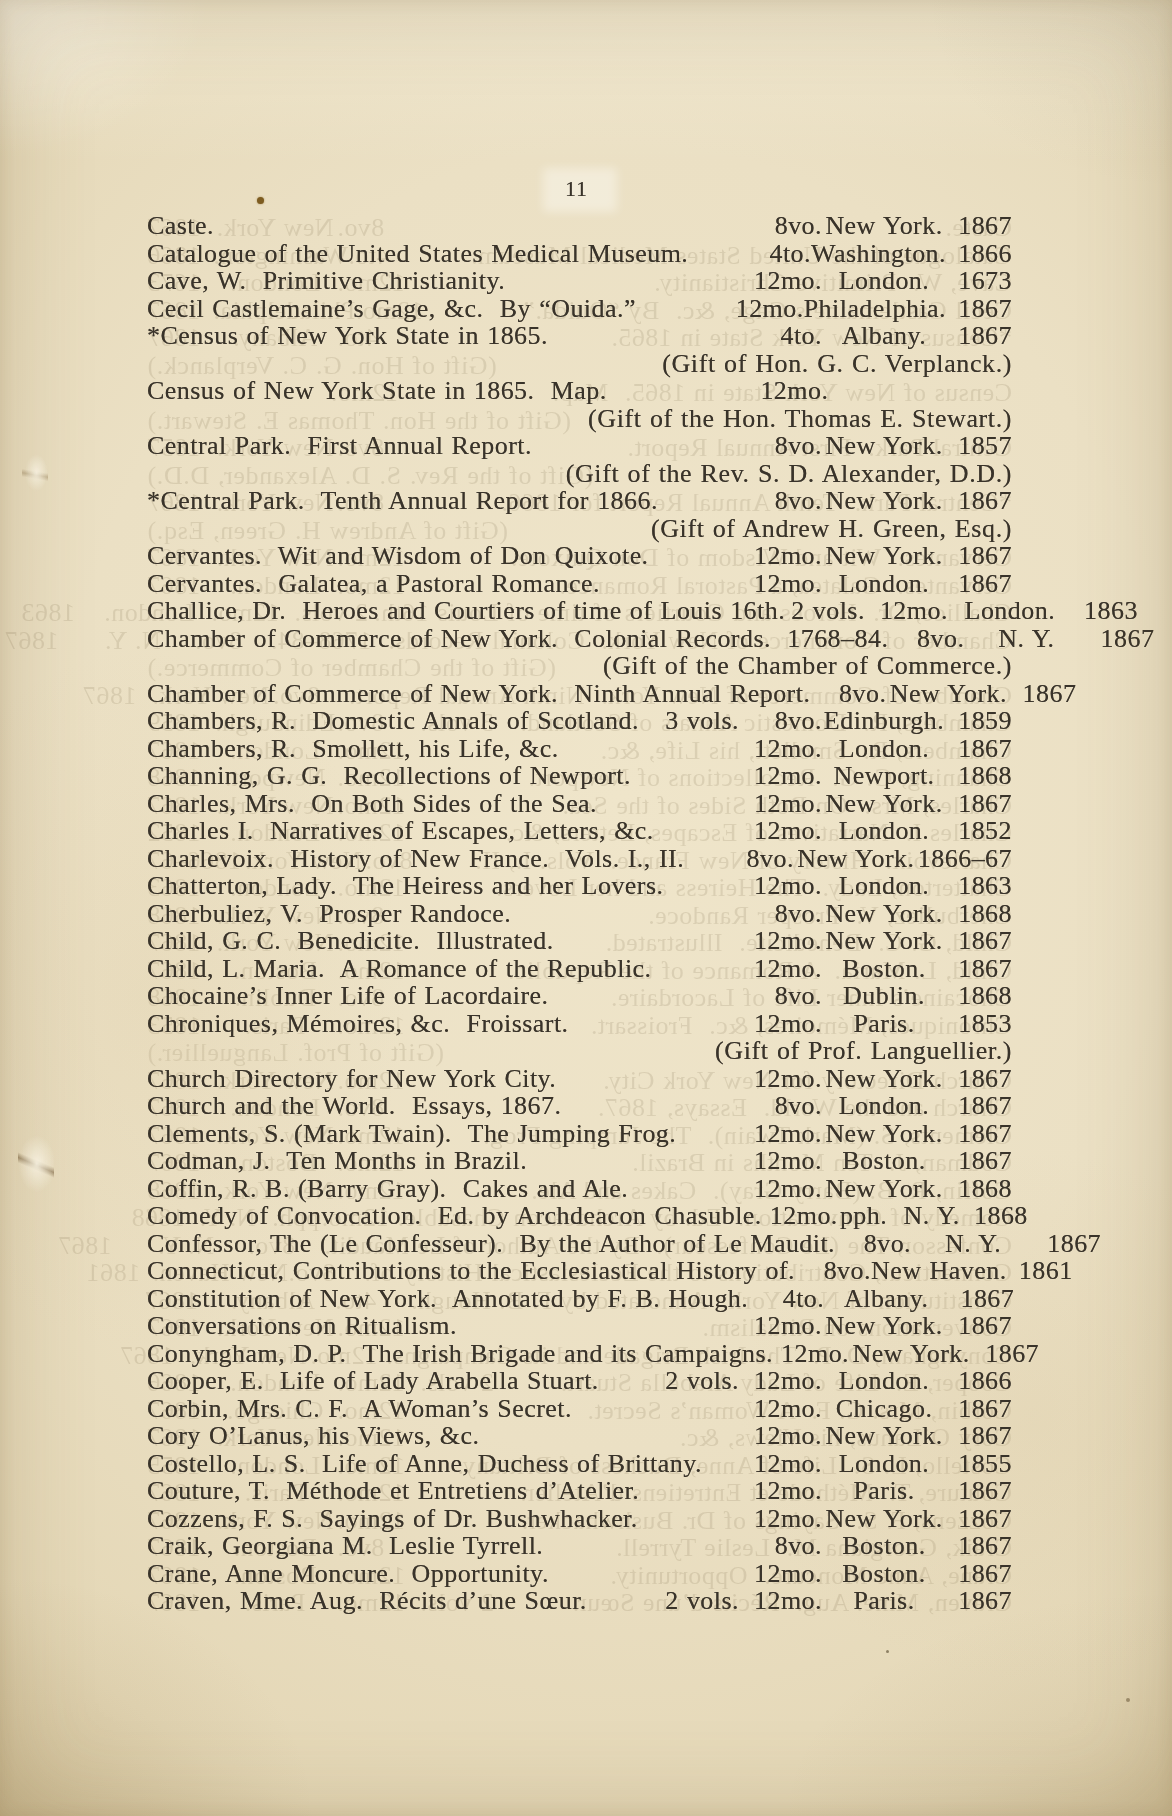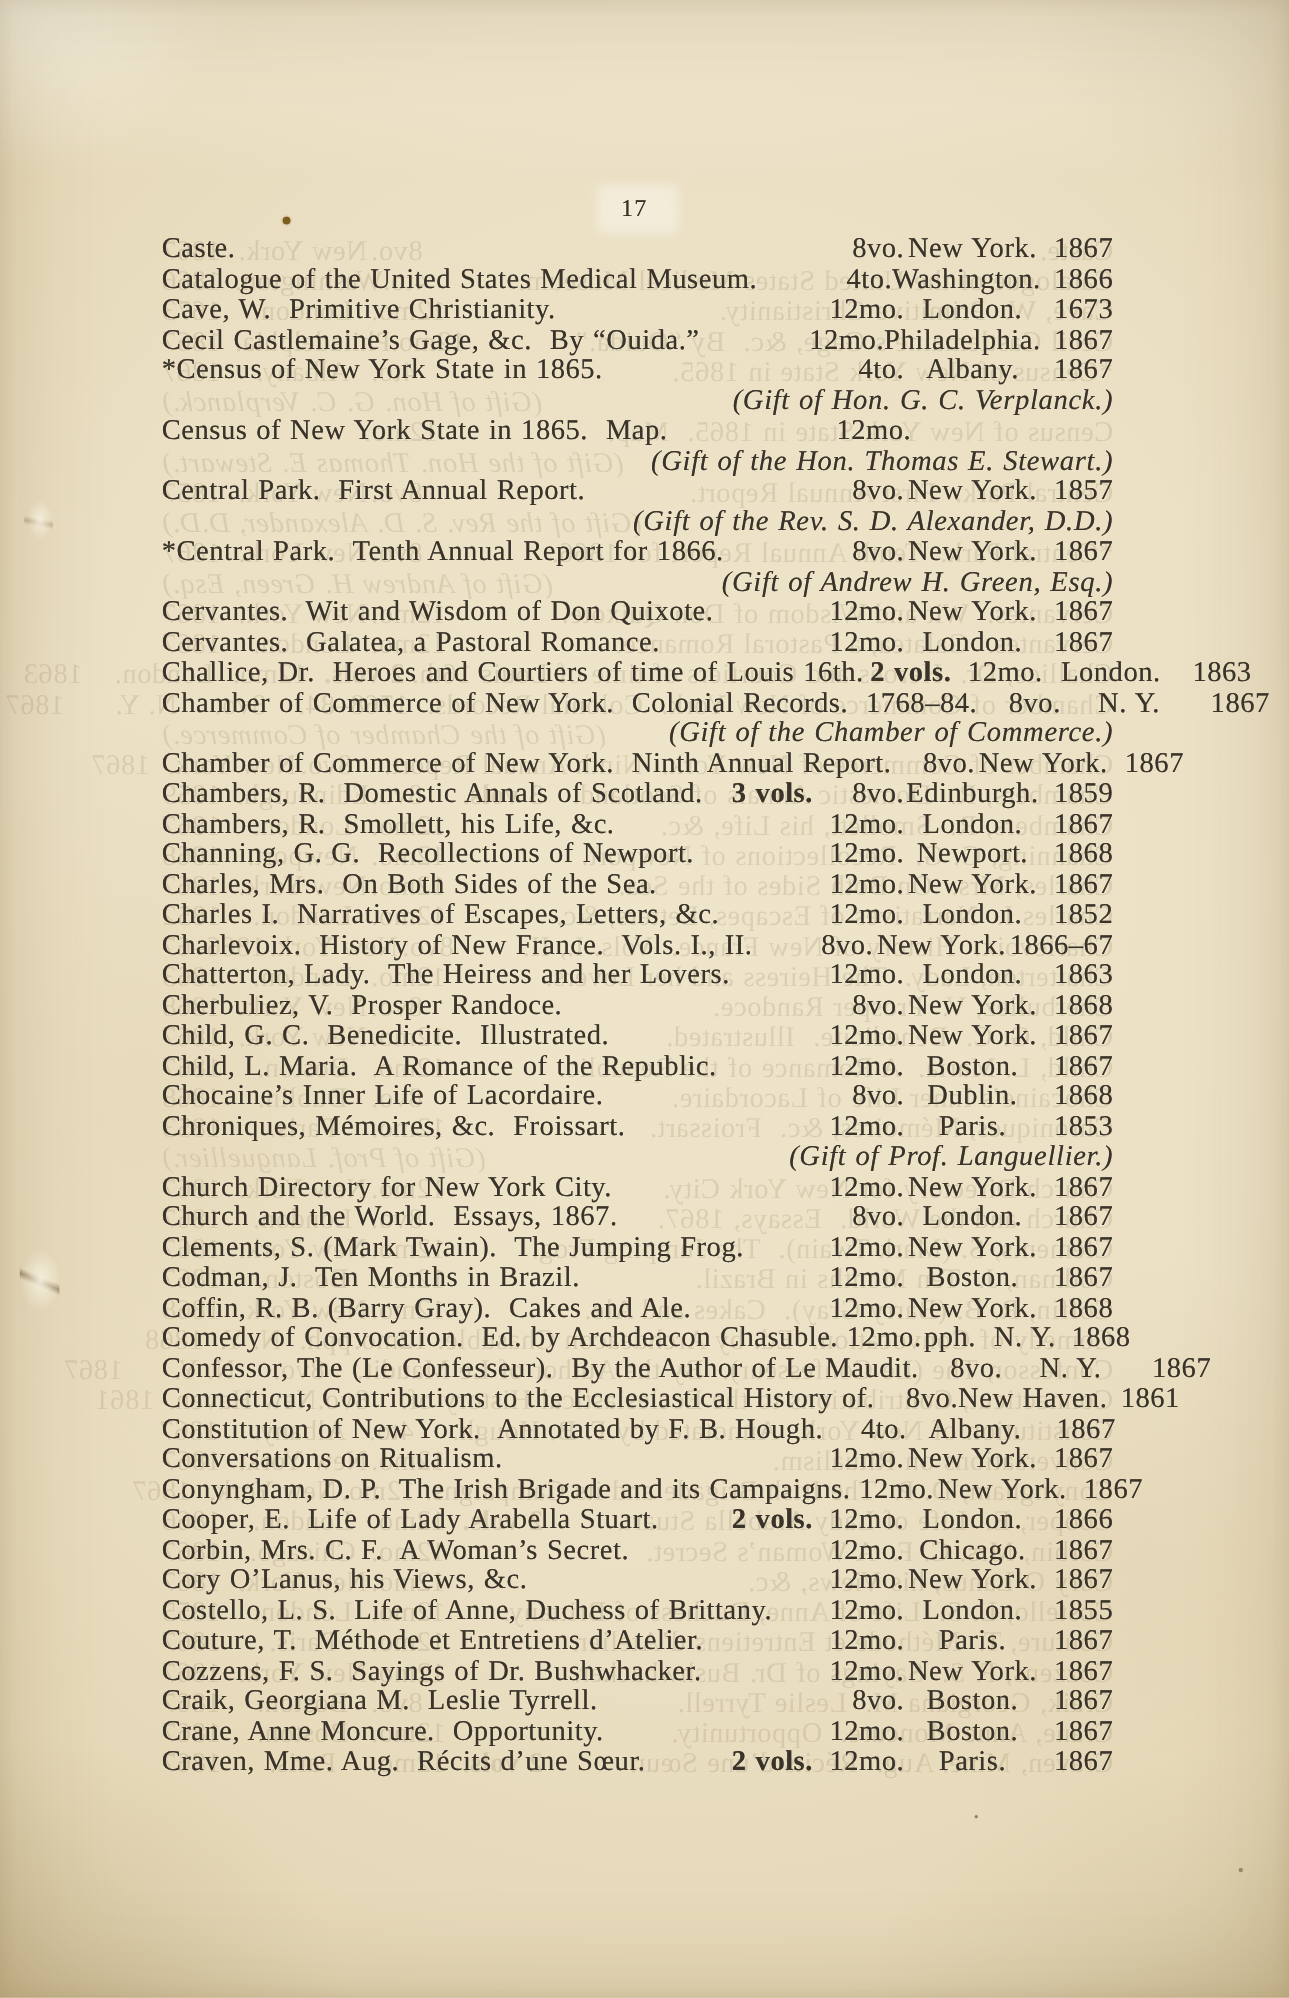--- a/index.html
+++ b/index.html
@@ -43,26 +43,26 @@
   }
   .rows{
     position:absolute;left:147px;top:212px;width:865px;z-index:4;
     font-size:26px;letter-spacing:.45px;word-spacing:1.2px;
   }
   .row{display:flex;align-items:baseline;height:27.5px;line-height:27.5px;}
   .row span{text-shadow:0 0 .45px rgba(57,51,42,.65);}
   .title{white-space:pre;flex:0 1 auto;}
   .spacer{flex:1 1 0;min-width:6px;}
   .vols{white-space:pre;}
-  .vols:not(:empty){padding-right:13px;font-weight:bold;}
+  .vols:not(:empty){padding-right:13px;}
   .size{flex:0 0 70px;text-align:right;white-space:pre;}
   .place{flex:0 0 124px;text-align:center;white-space:pre;}
   .year{flex:0 0 66px;text-align:right;white-space:pre;}
   .row.size-center .size{flex:1 1 auto;width:auto;text-align:center;padding-right:30px;}
-  .row.gift{display:block;text-align:right;font-style:italic;letter-spacing:.6px;}
+  .row.gift{display:block;text-align:right;letter-spacing:.6px;}
   
   .ghost{
     position:absolute;left:147px;top:214px;width:865px;z-index:1;
     opacity:.15;filter:blur(.7px);transform:scaleX(-1);color:#6f5f3f;
     pointer-events:none;
   }
   .ghost .rows{position:static;left:auto;top:auto;width:100%;}
   .ghost .row span{text-shadow:none;}
   .speck{position:absolute;border-radius:50%;z-index:5;}
   .s1{left:257px;top:197px;width:7px;height:7px;background:#7d5c20;box-shadow:0 0 2px rgba(125,92,32,.6);}
@@ -514,21 +514,21 @@
   <div class="row entry">
     <span class="title">Craven, Mme. Aug.  Récits d’une Sœur.</span>
     <span class="spacer"></span>
     <span class="vols">2 vols.</span>
     <span class="size">12mo.</span>
     <span class="place">Paris.</span>
     <span class="year">1867</span>
   </div>
 </div>
     </div>
-  <div class="page-number">17</div>
+  <div class="page-number">11</div>
   <div class="rows">
   <div class="row entry">
     <span class="title">Caste.</span>
     <span class="spacer"></span>
     <span class="vols"></span>
     <span class="size">8vo.</span>
     <span class="place">New York.</span>
     <span class="year">1867</span>
   </div>
 

